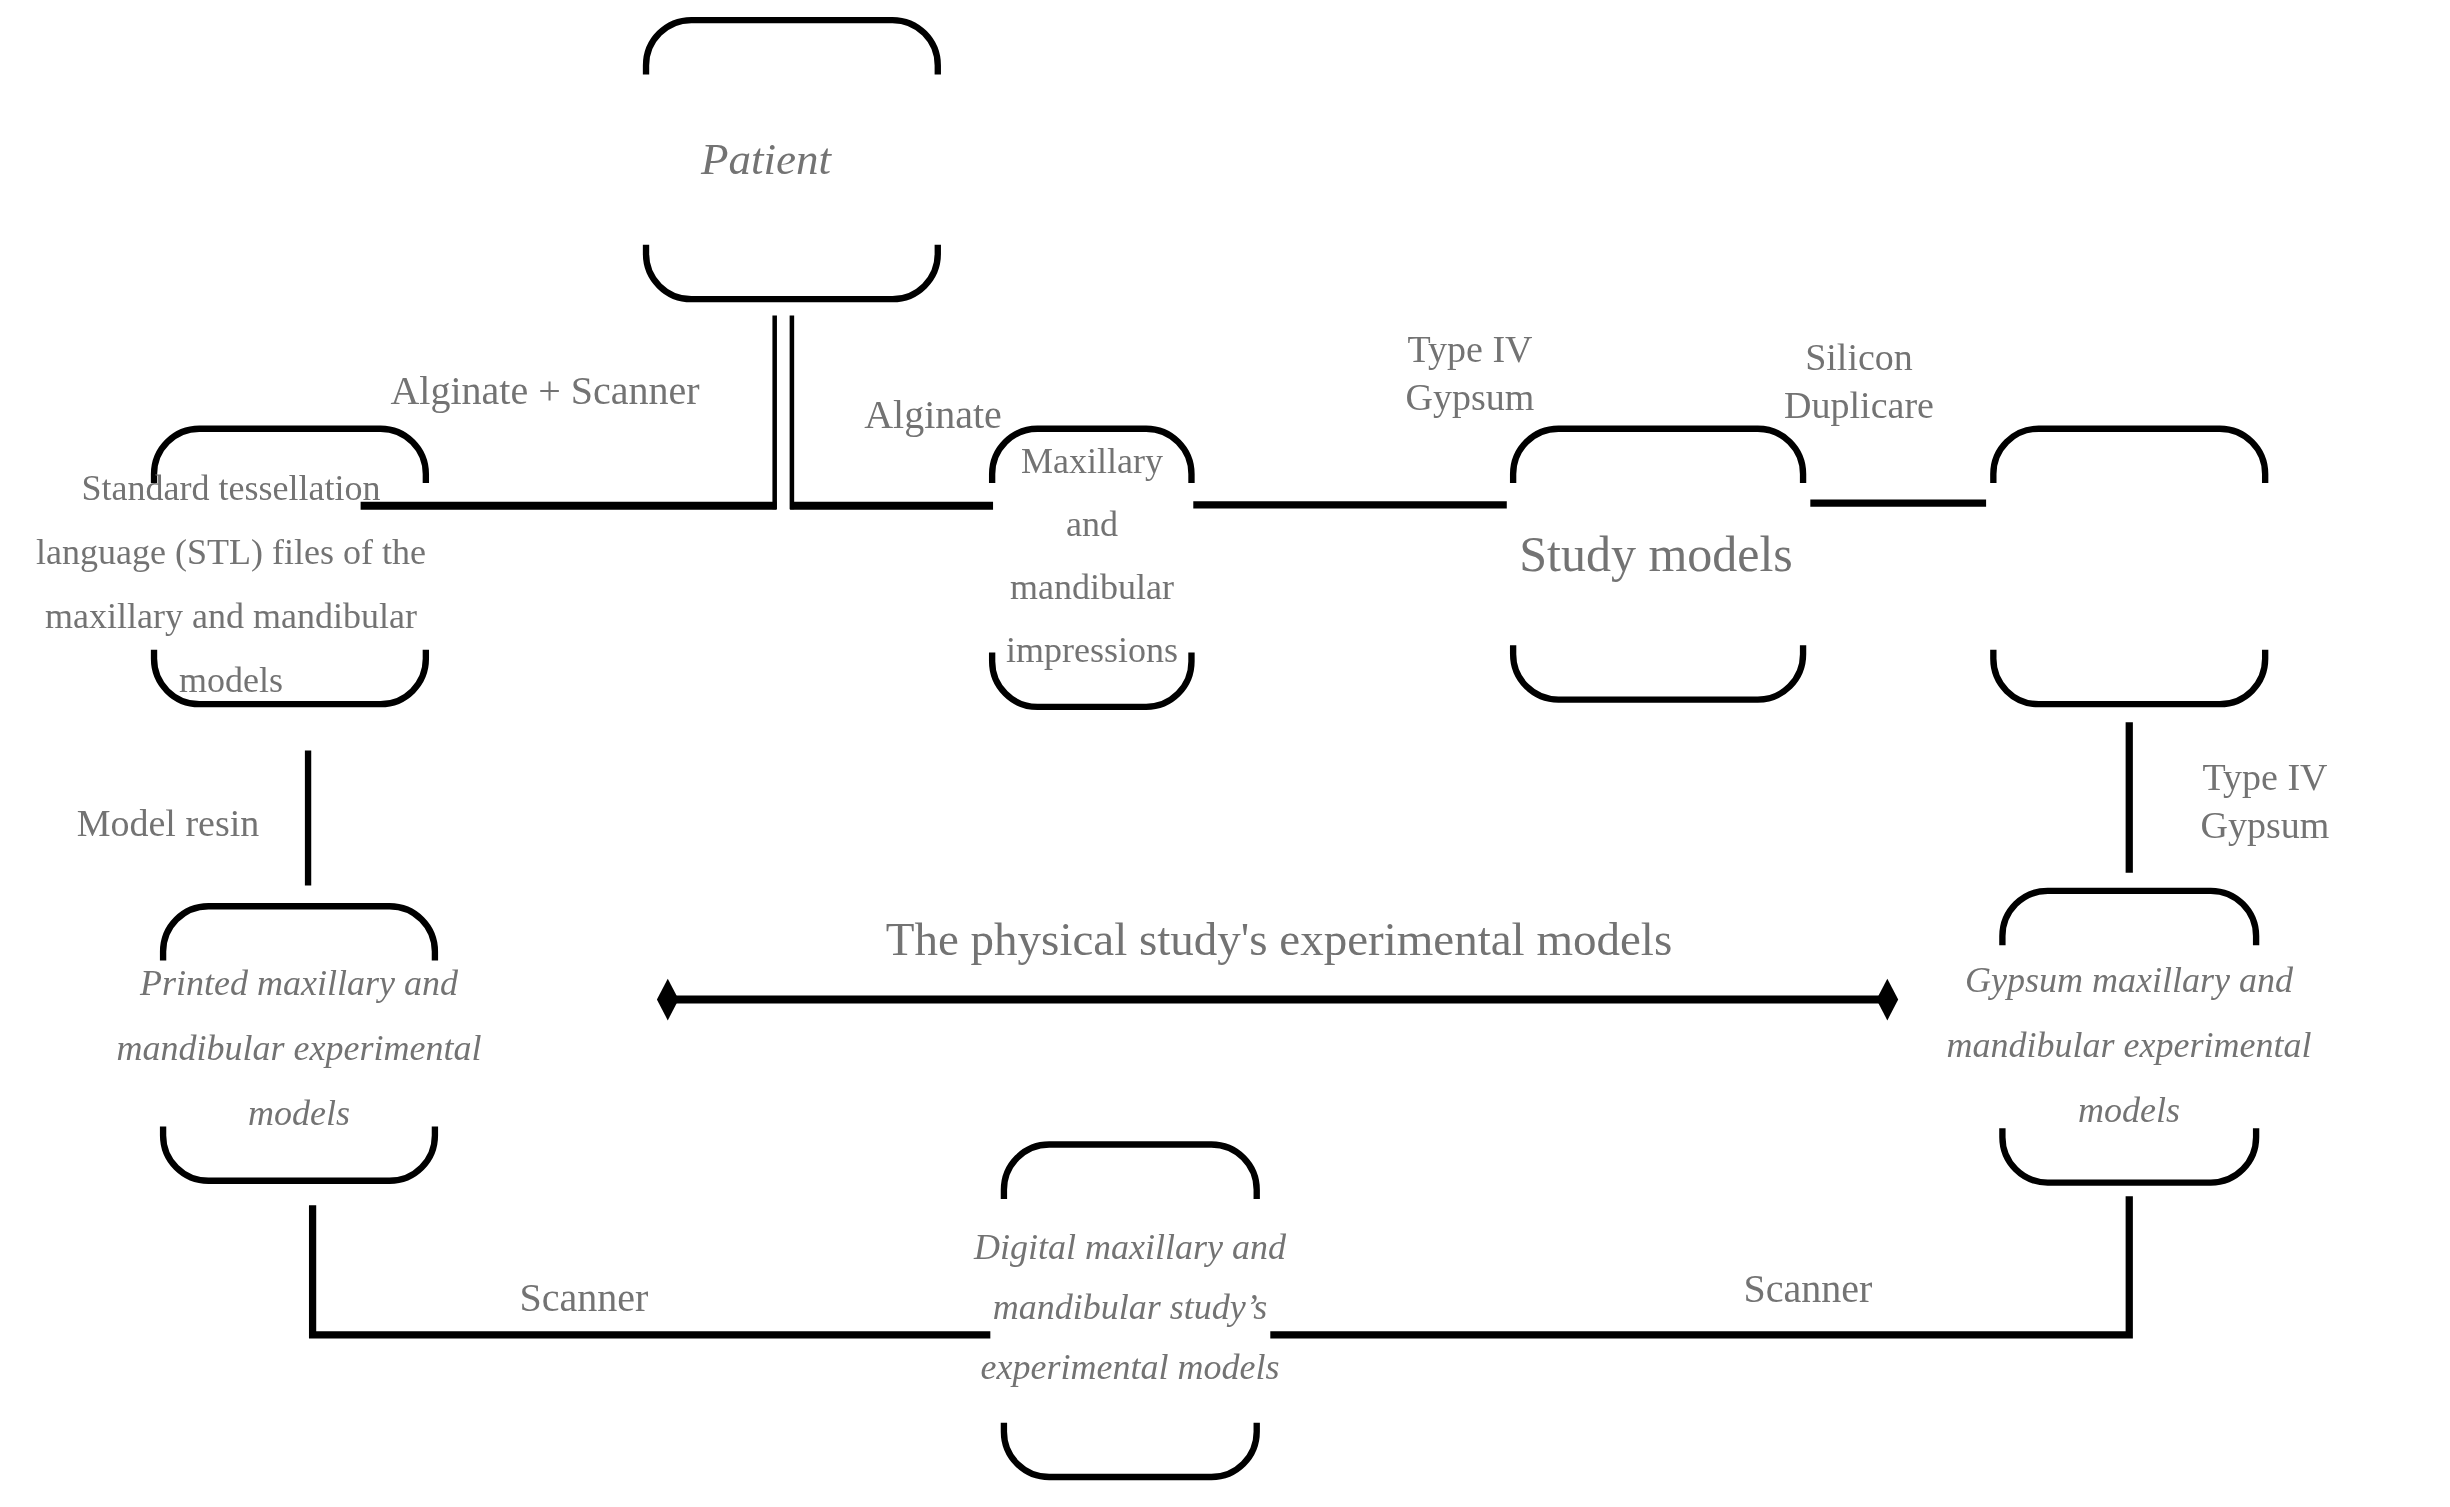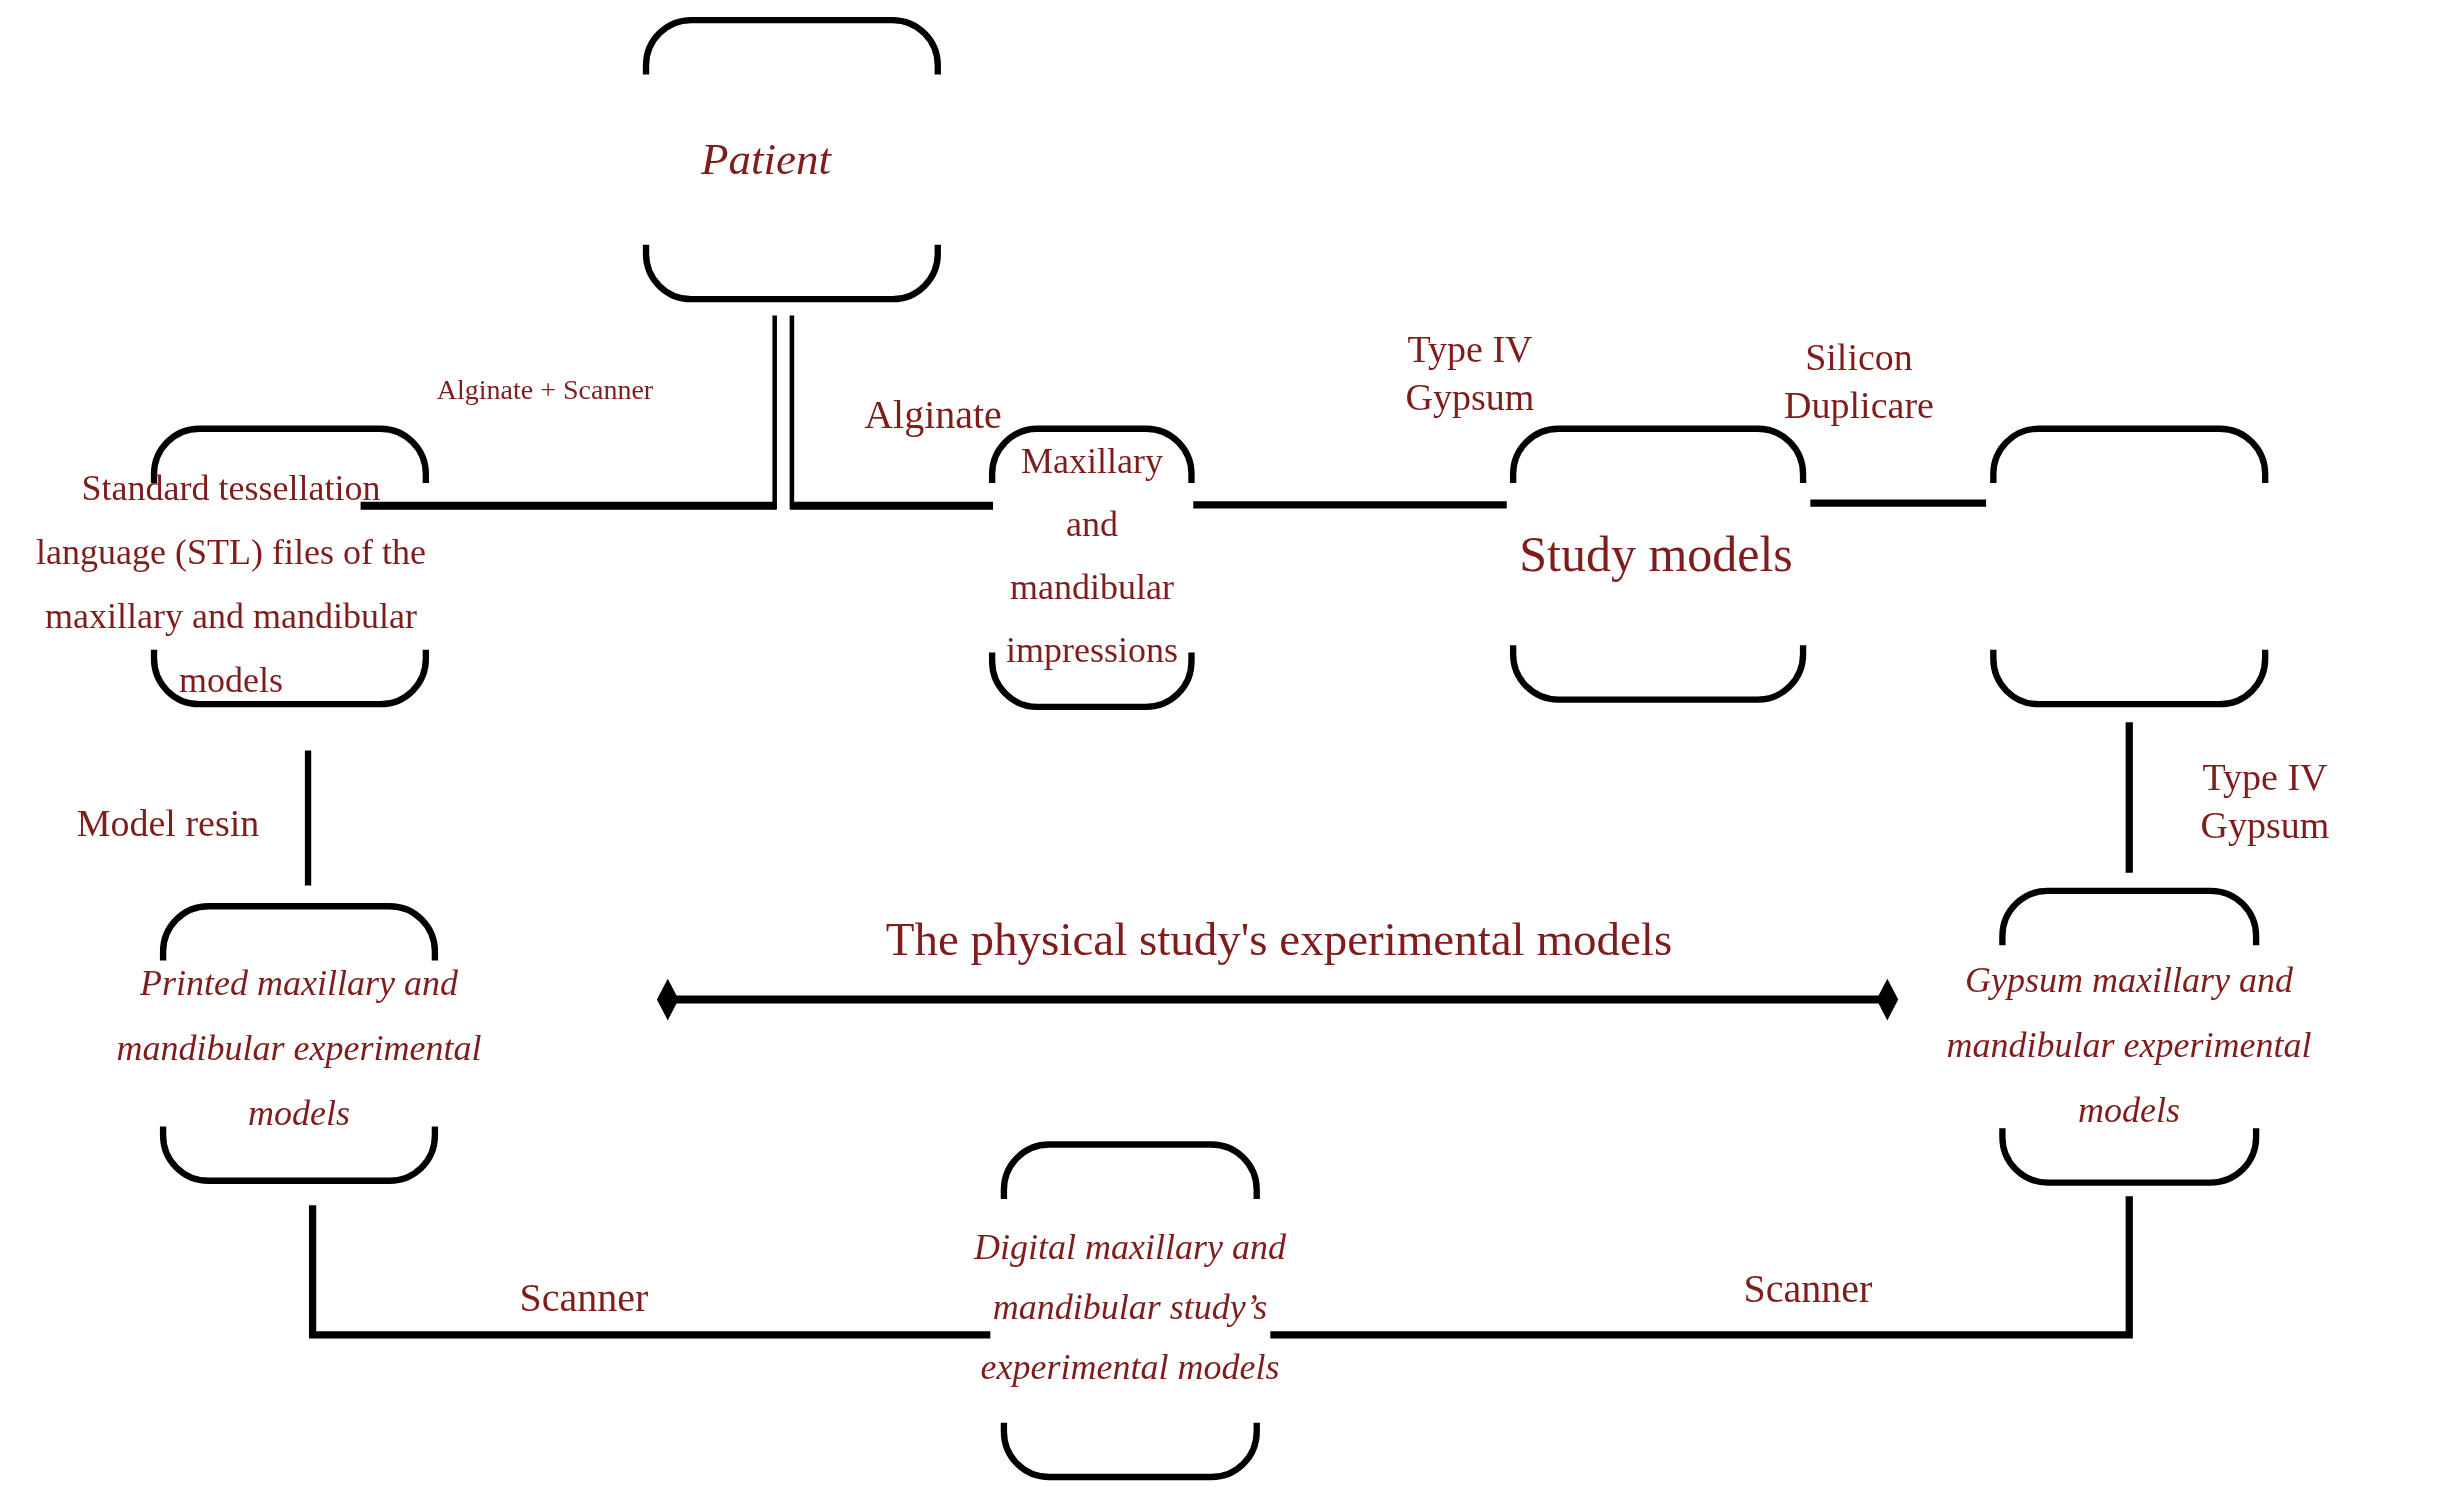--- a/index.html
+++ b/index.html
@@ -1,20 +1,20 @@
 <!DOCTYPE html>
 <html style="font-size:14.5px"><head>
 <meta charset="utf-8">
 <style>
   html,body{margin:0;padding:0;background:#ffffff;}
   #stage{position:relative;width:2450px;height:1508px;background:#ffffff;overflow:hidden;
          font-family:"Liberation Serif","DejaVu Serif",serif;color:#000;}
   #wires{position:absolute;left:0;top:0;width:2450px;height:1508px;}
   .lbl{position:absolute;transform:translate(-50%,-50%);text-align:center;
-       white-space:pre-line;color:#7f1d1d;}
+       white-space:pre-line;color:#737373;}
   .it{font-style:italic;}
 </style>
 </head>
 <body>
 
 <div id="stage">
 
   <svg id="wires" viewBox="0 0 2704 1664" fill="none" stroke="#000" stroke-width="7">
 
     <path d="M 713 82 V 72 A 50 50 0 0 1 763 22 H 985 A 50 50 0 0 1 1035 72 V 82 M 713 270 V 280 A 50 50 0 0 0 763 330 H 985 A 50 50 0 0 0 1035 280 V 270"></path>
@@ -55,21 +55,21 @@
   <div class="lbl it" style="left:299px;top:1048px;font-size:36px;line-height:65px;width:507px;">Printed maxillary and
 mandibular experimental
 models</div>
   <div class="lbl it" style="left:2129px;top:1045px;font-size:36px;line-height:65px;width:507px;">Gypsum maxillary and
 mandibular experimental
 models</div>
   <div class="lbl it" style="left:1130px;top:1307px;font-size:36px;line-height:60px;width:417px;">Digital maxillary and
 mandibular study’s
 experimental models</div>
 
-  <div class="lbl" style="left:545px;top:390px;font-size:28px;white-space:nowrap;">Alginate + Scanner</div>
+  <div class="lbl" style="left:545px;top:390px;font-size:40px;white-space:nowrap;">Alginate + Scanner</div>
   <div class="lbl" style="left:933px;top:414px;font-size:40px;">Alginate</div>
   <div class="lbl" style="left:1470px;top:373px;font-size:38px;line-height:48px;">Type IV
 Gypsum</div>
   <div class="lbl" style="left:1859px;top:381px;font-size:38px;line-height:48px;">Silicon
 Duplicare</div>
   <div class="lbl" style="left:168px;top:823px;font-size:38px;white-space:nowrap;text-align:center;">Model resin</div>
   <div class="lbl" style="left:2265px;top:801px;font-size:38px;line-height:48px;">Type IV
 Gypsum</div>
   <div class="lbl" style="left:584px;top:1297px;font-size:40px;">Scanner</div>
   <div class="lbl" style="left:1808px;top:1288px;font-size:40px;">Scanner</div>

